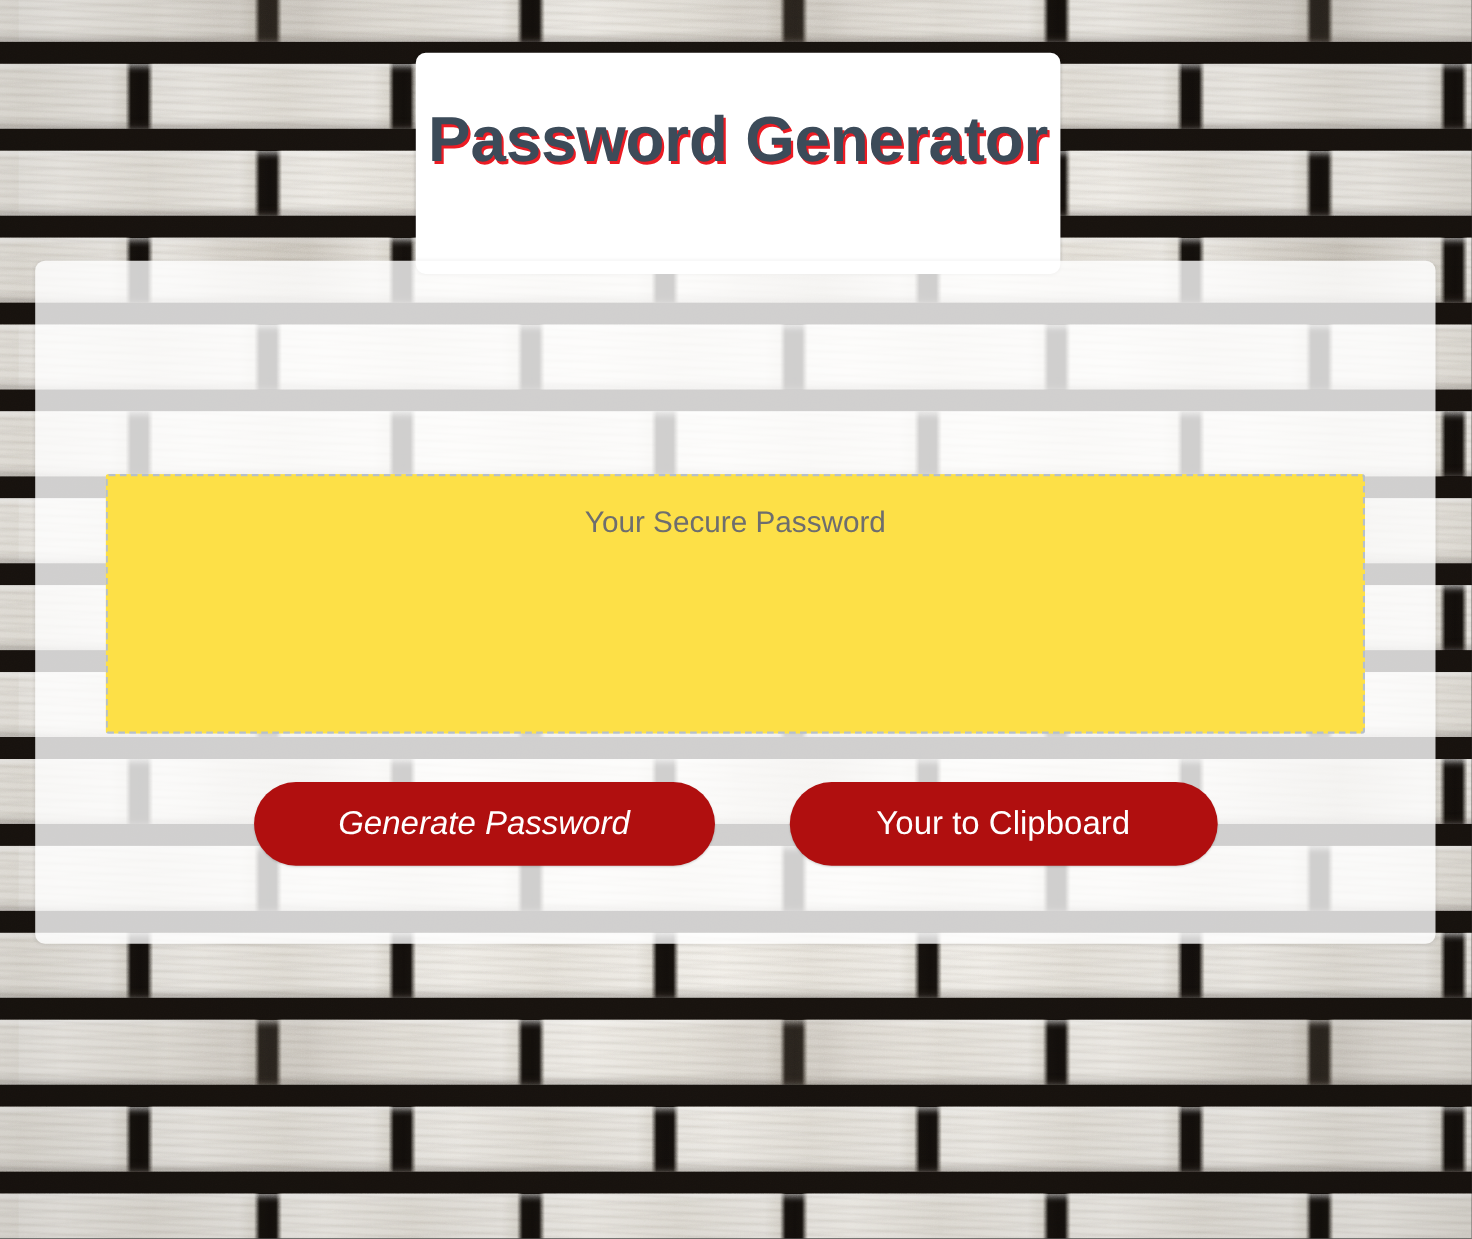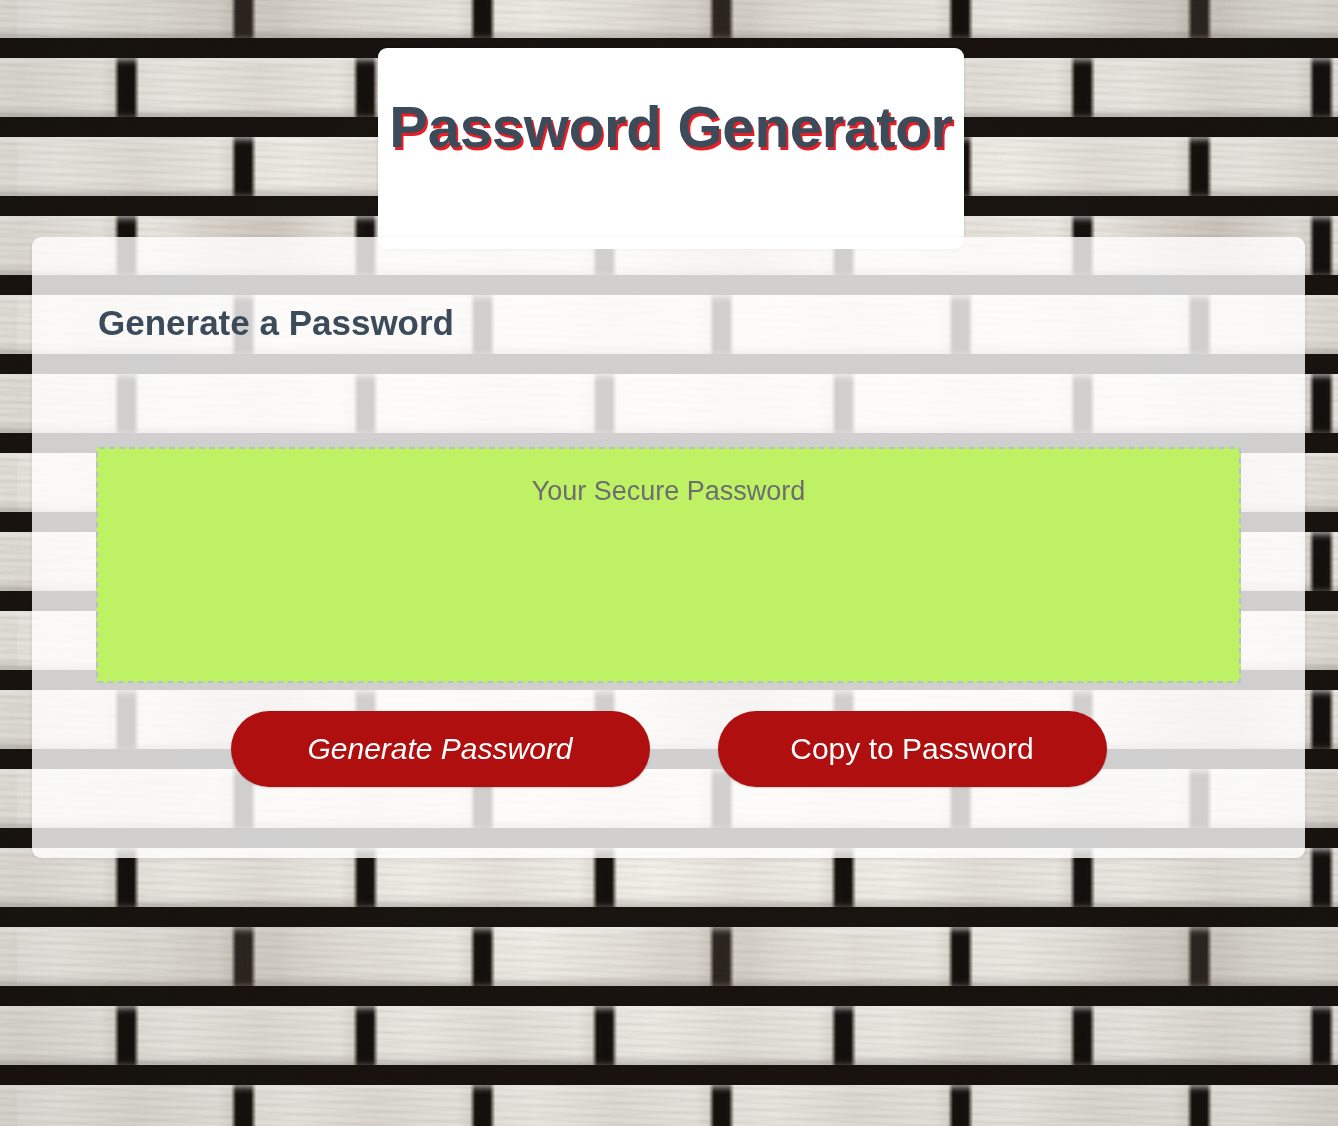--- a/index.html
+++ b/index.html
@@ -172,24 +172,24 @@
     font-weight: bold;
     color: #3c4b59;
     line-height: 1;
     white-space: nowrap;
   }
 
   
   #password-box {
     position: absolute;
     left: 64px;
-    top: 210px;
+    top: 194px;
     width: 1145px;
     height: 236px;
-    background: #bef264;
+    background: #fde047;
     border: 2px dashed #b6c0cb;
     border-radius: 3px;
   }
   #password-placeholder {
     position: absolute;
     left: 0;
     right: 0;
     top: 26px;
     text-align: center;
     font-size: 27px;
@@ -261,26 +261,25 @@
 </div>
 
 <div id="content">
 
   <div id="title-card">
     <div id="title-text">Password Generator</div>
   </div>
 
   <div id="main-card">
 
-    <div id="section-heading">Generate a Password</div>
 
     <div id="password-box">
       <div id="password-placeholder">Your Secure Password</div>
 
     </div>
 
     <div id="button-row">
       <button class="btn" id="generate-button">Generate Password</button>
-      <button class="btn" id="copy-button">Copy to Password</button>
+      <button class="btn" id="copy-button">Your to Clipboard</button>
     </div>
 
   </div>
 </div>
 
 </body></html>

